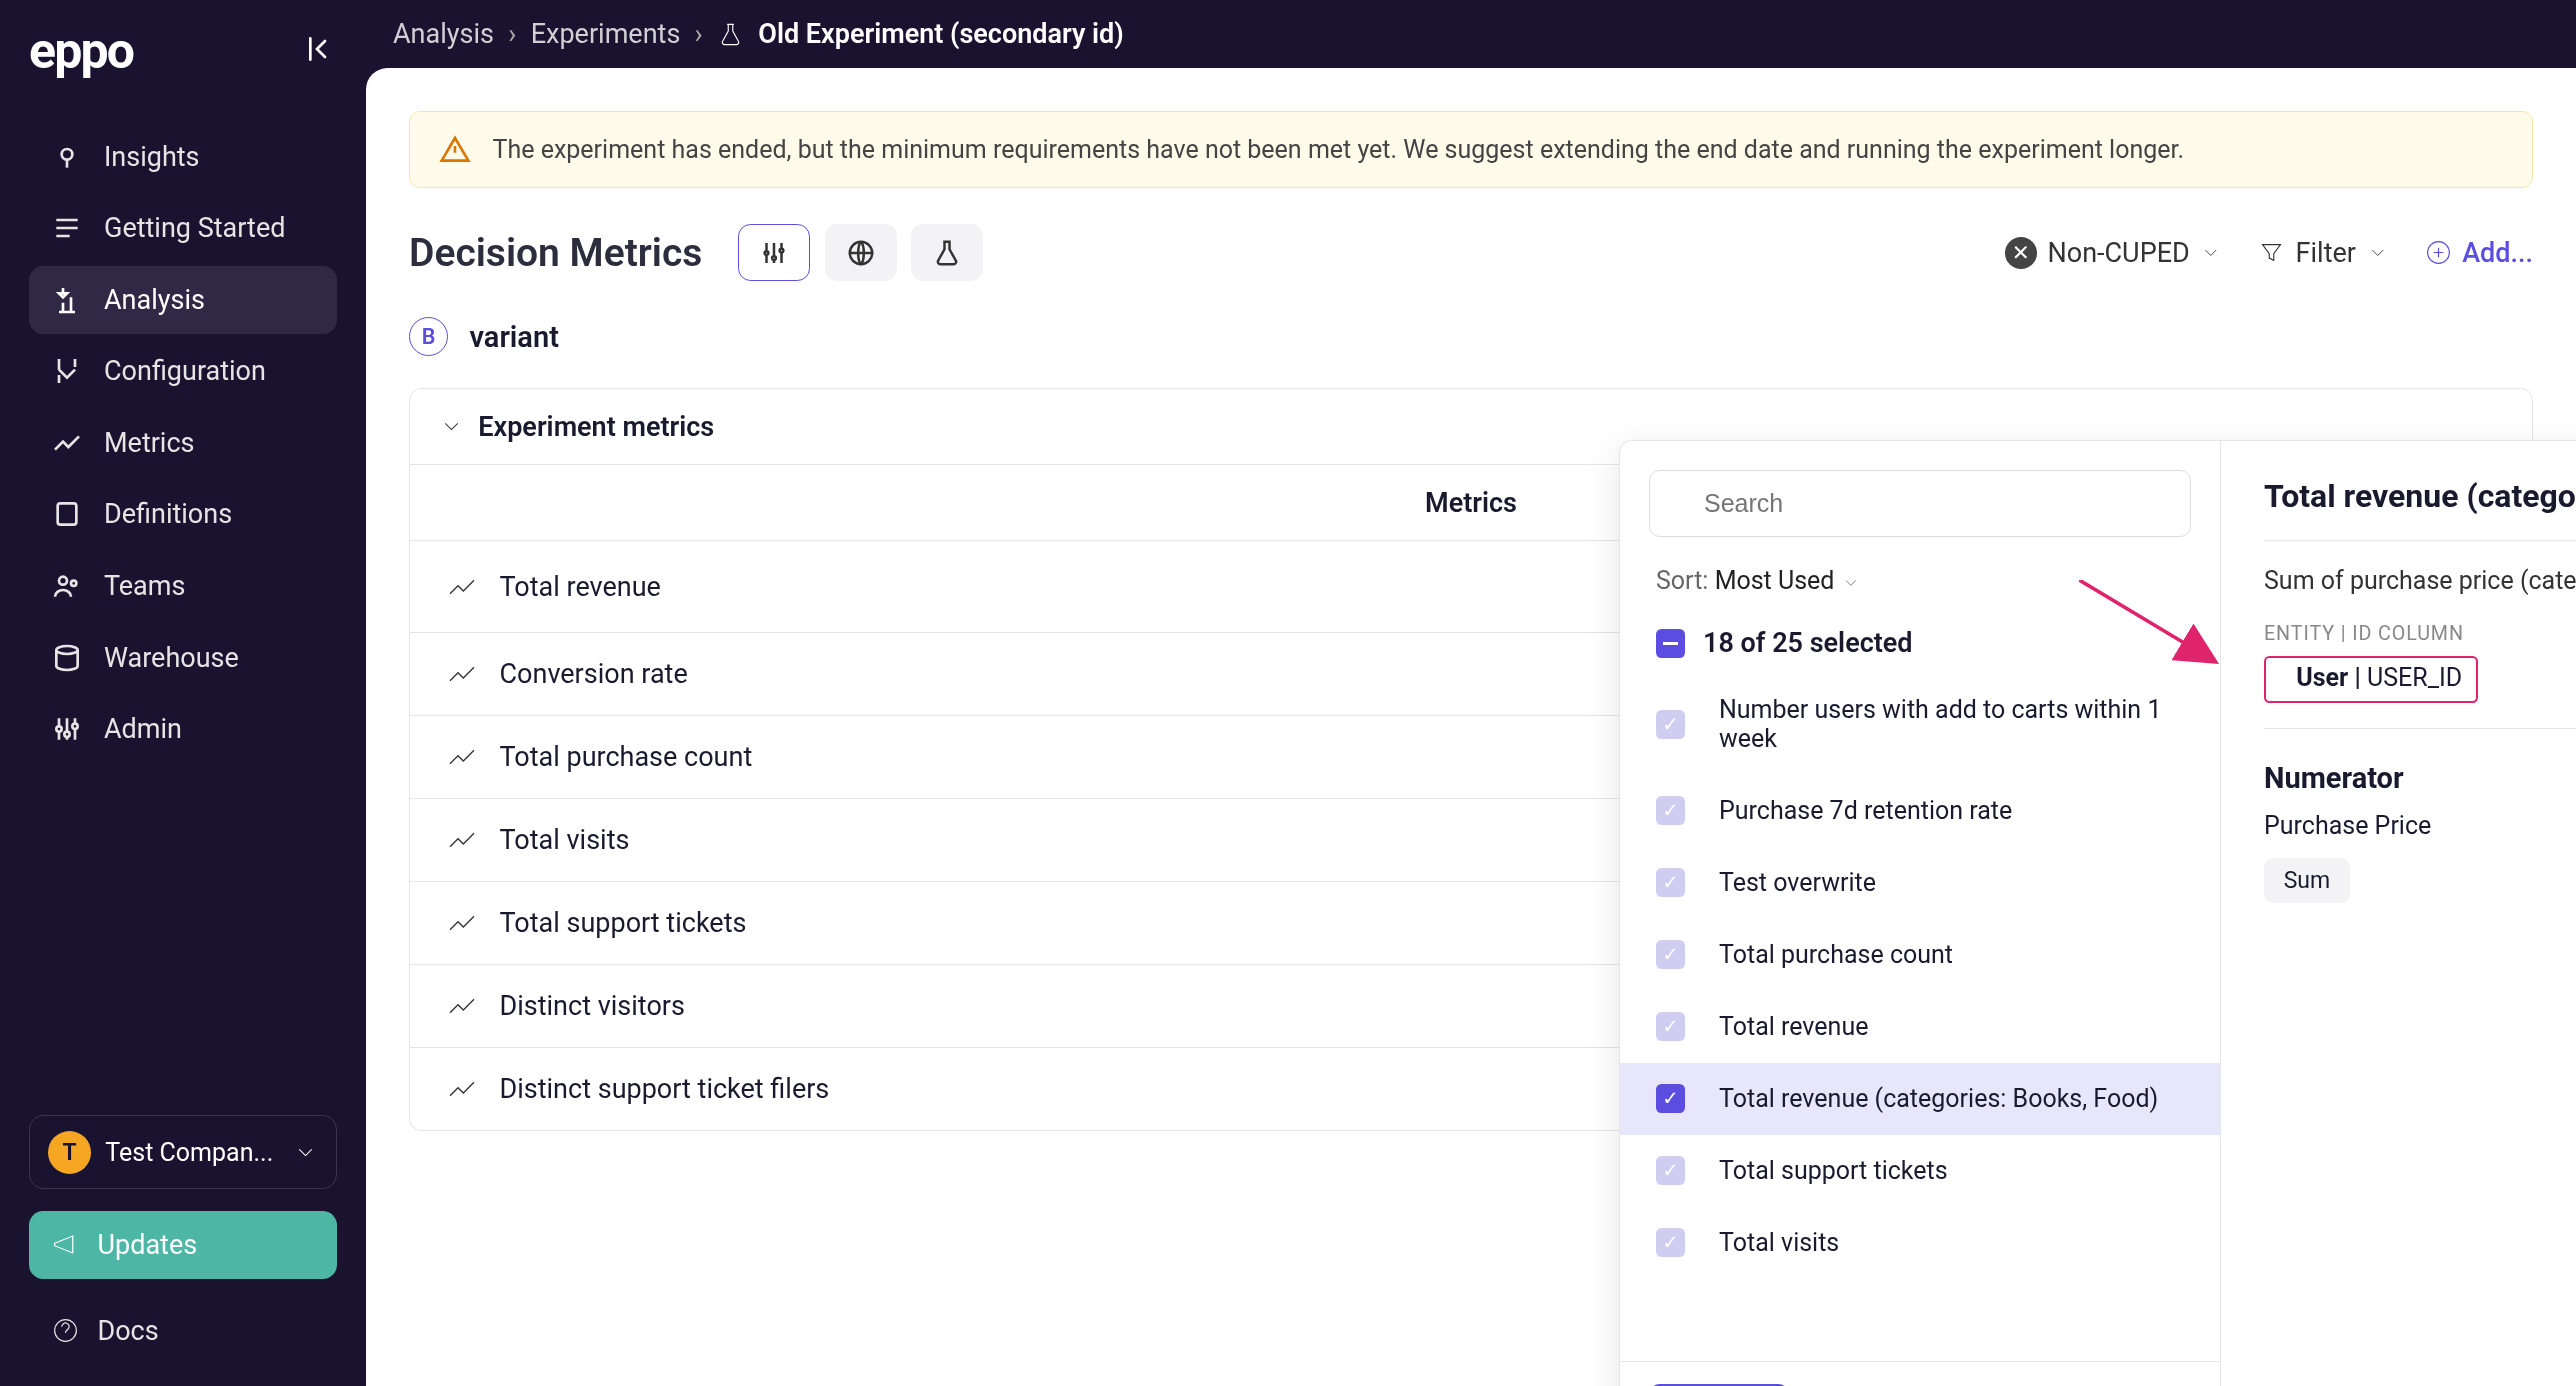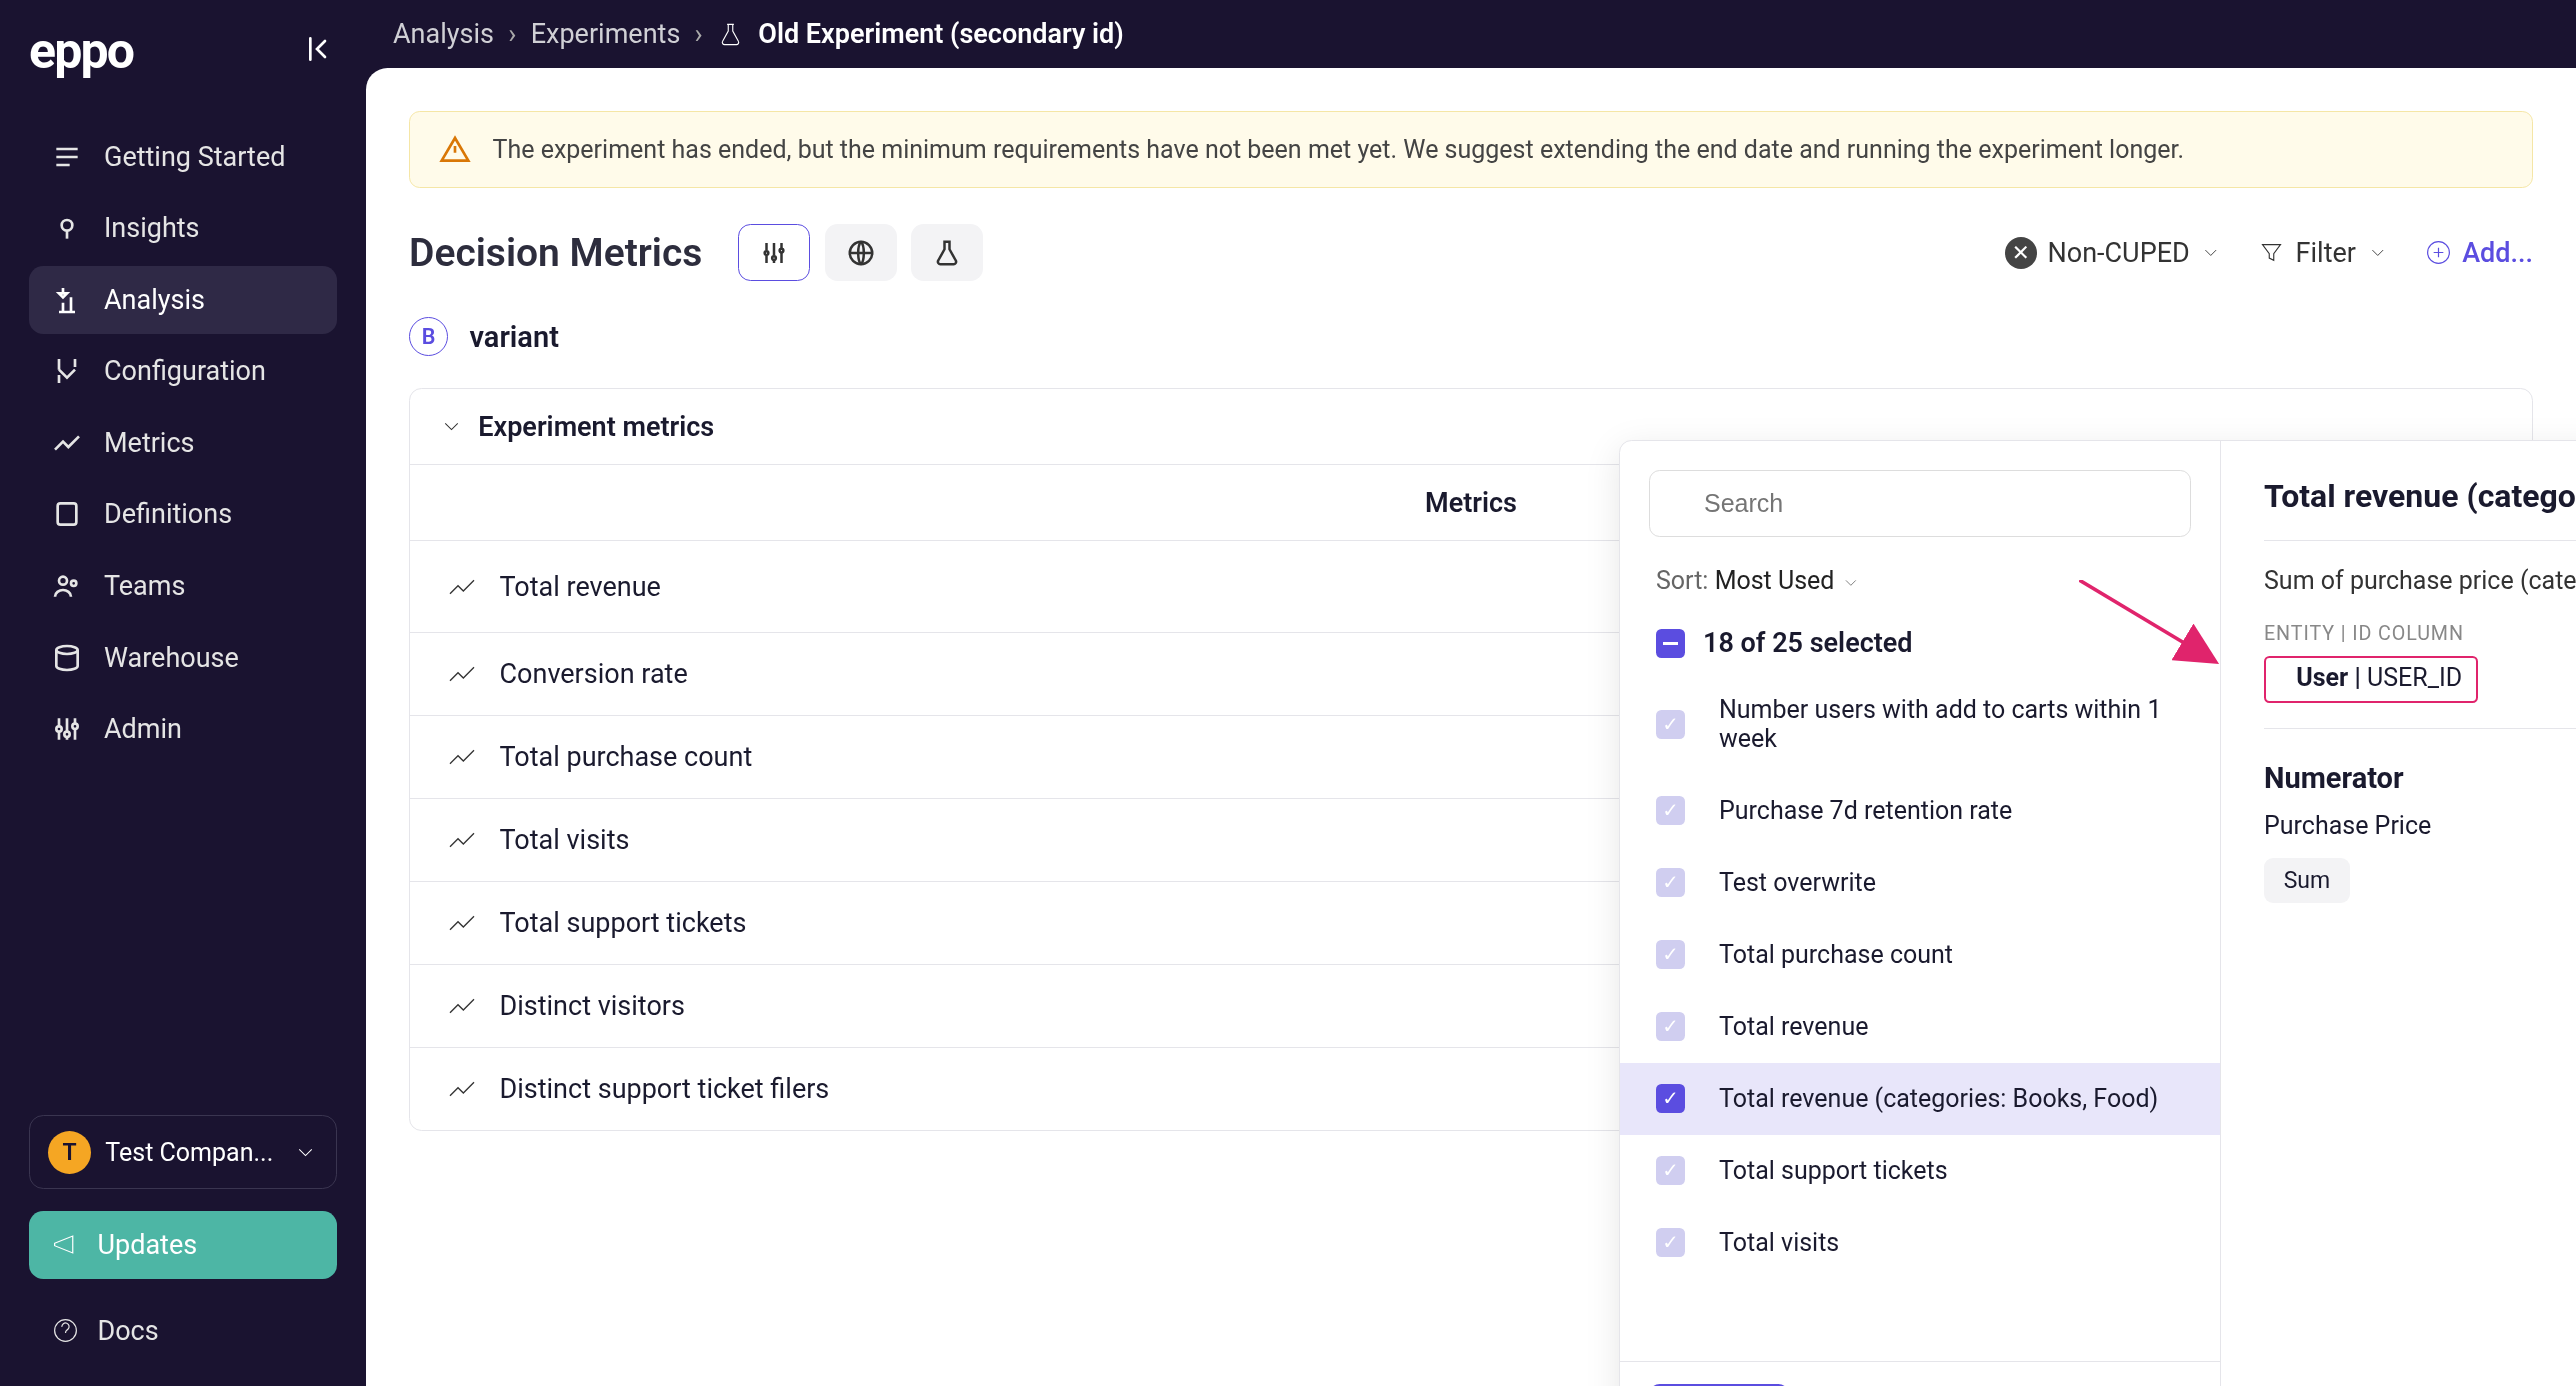--- a/index.html
+++ b/index.html
@@ -91,30 +91,30 @@
     <div class="logo-row">
       <div class="logo">eppo</div>
       <div class="collapse-icon">
         <svg viewBox="0 0 24 24" fill="none">
             <path d="M15 6l-6 6 6 6M4 4v16" stroke-width="2" stroke-linecap="round"></path>
           </svg>
       </div>
     </div>
     <div class="nav-item">
         <svg viewBox="0 0 24 24">
-          <path d="M4 6h16M4 12h16M4 18h10"></path>
-        </svg>
-        <span>Getting Started</span>
-      </div>
-    <div class="nav-item">
-        <svg viewBox="0 0 24 24">
           <circle cx="12" cy="10" r="4"></circle>
           <path d="M12 14v6"></path>
         </svg>
         <span>Insights</span>
+      </div>
+    <div class="nav-item">
+        <svg viewBox="0 0 24 24">
+          <path d="M4 6h16M4 12h16M4 18h10"></path>
+        </svg>
+        <span>Getting Started</span>
       </div>
     <div class="nav-item active">
         <svg viewBox="0 0 24 24">
           <path d="M9 3v4H6l3 3 3-3h-3V3zM6 21h12M9 14v7M15 10v11"></path>
         </svg>
         <span>Analysis</span>
       </div>
     <div class="nav-item">
         <svg viewBox="0 0 24 24">
           <path d="M6 3v8m0 4v6M6 11l6 6 6-6M18 3v6"></path>

